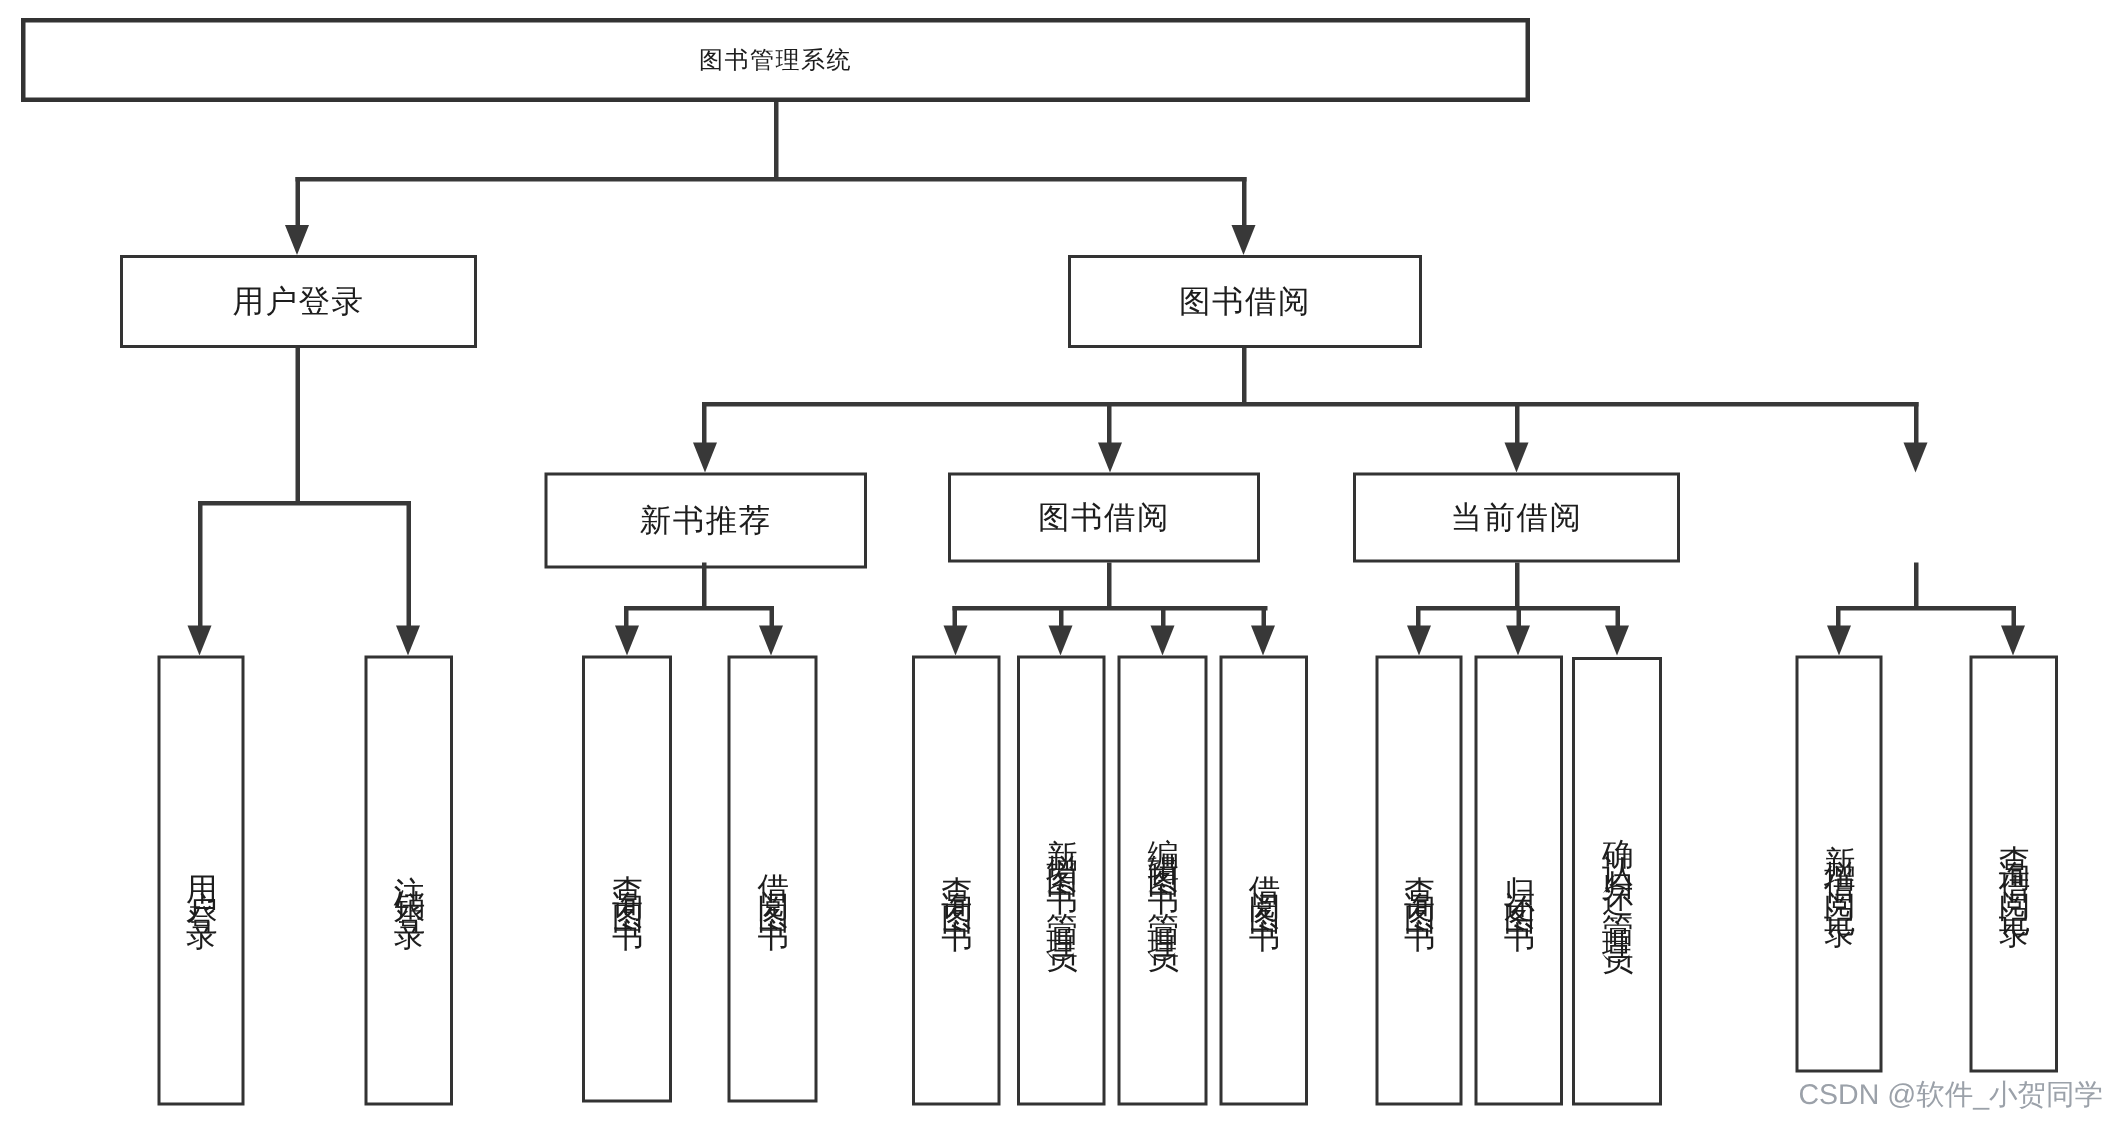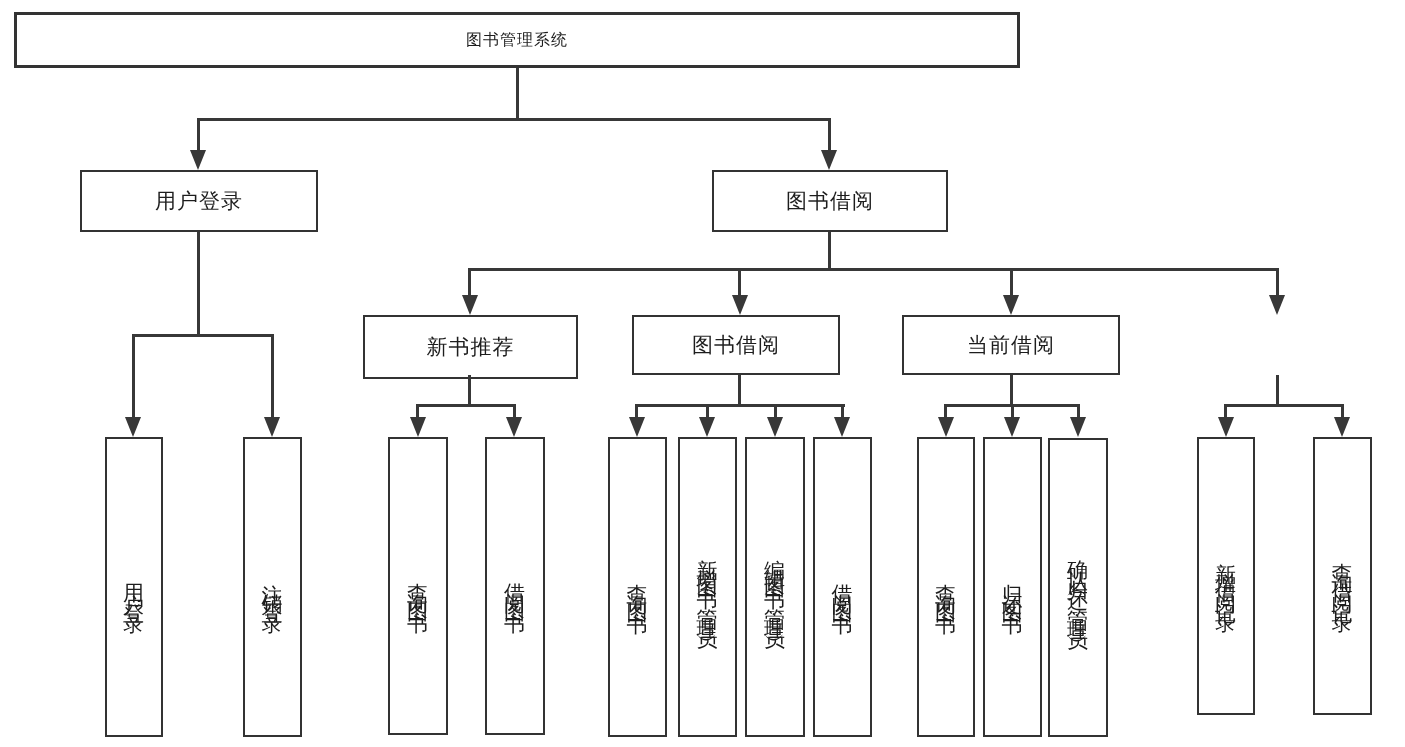--- a/index.html
+++ b/index.html
@@ -113,13 +113,14 @@
   <div class="box vbox" style="left:745px;top:437px;width:60px;height:300px;">编辑图书（管理员）</div>
   <div class="box vbox" style="left:813px;top:437px;width:59px;height:300px;">借阅图书</div>
 
   <div class="box vbox" style="left:917px;top:437px;width:58px;height:300px;">查询图书</div>
   <div class="box vbox" style="left:983px;top:437px;width:59px;height:300px;">归还图书</div>
   <div class="box vbox" style="left:1048px;top:438px;width:60px;height:299px;">确认归还（管理员）</div>
 
   <div class="box vbox" style="left:1197px;top:437px;width:58px;height:278px;">新增借阅记录</div>
   <div class="box vbox" style="left:1313px;top:437px;width:59px;height:278px;">查询借阅记录</div>
 
+  <div class="watermark">CSDN @软件_小贺同学</div>
 </div>
 
 </body></html>

